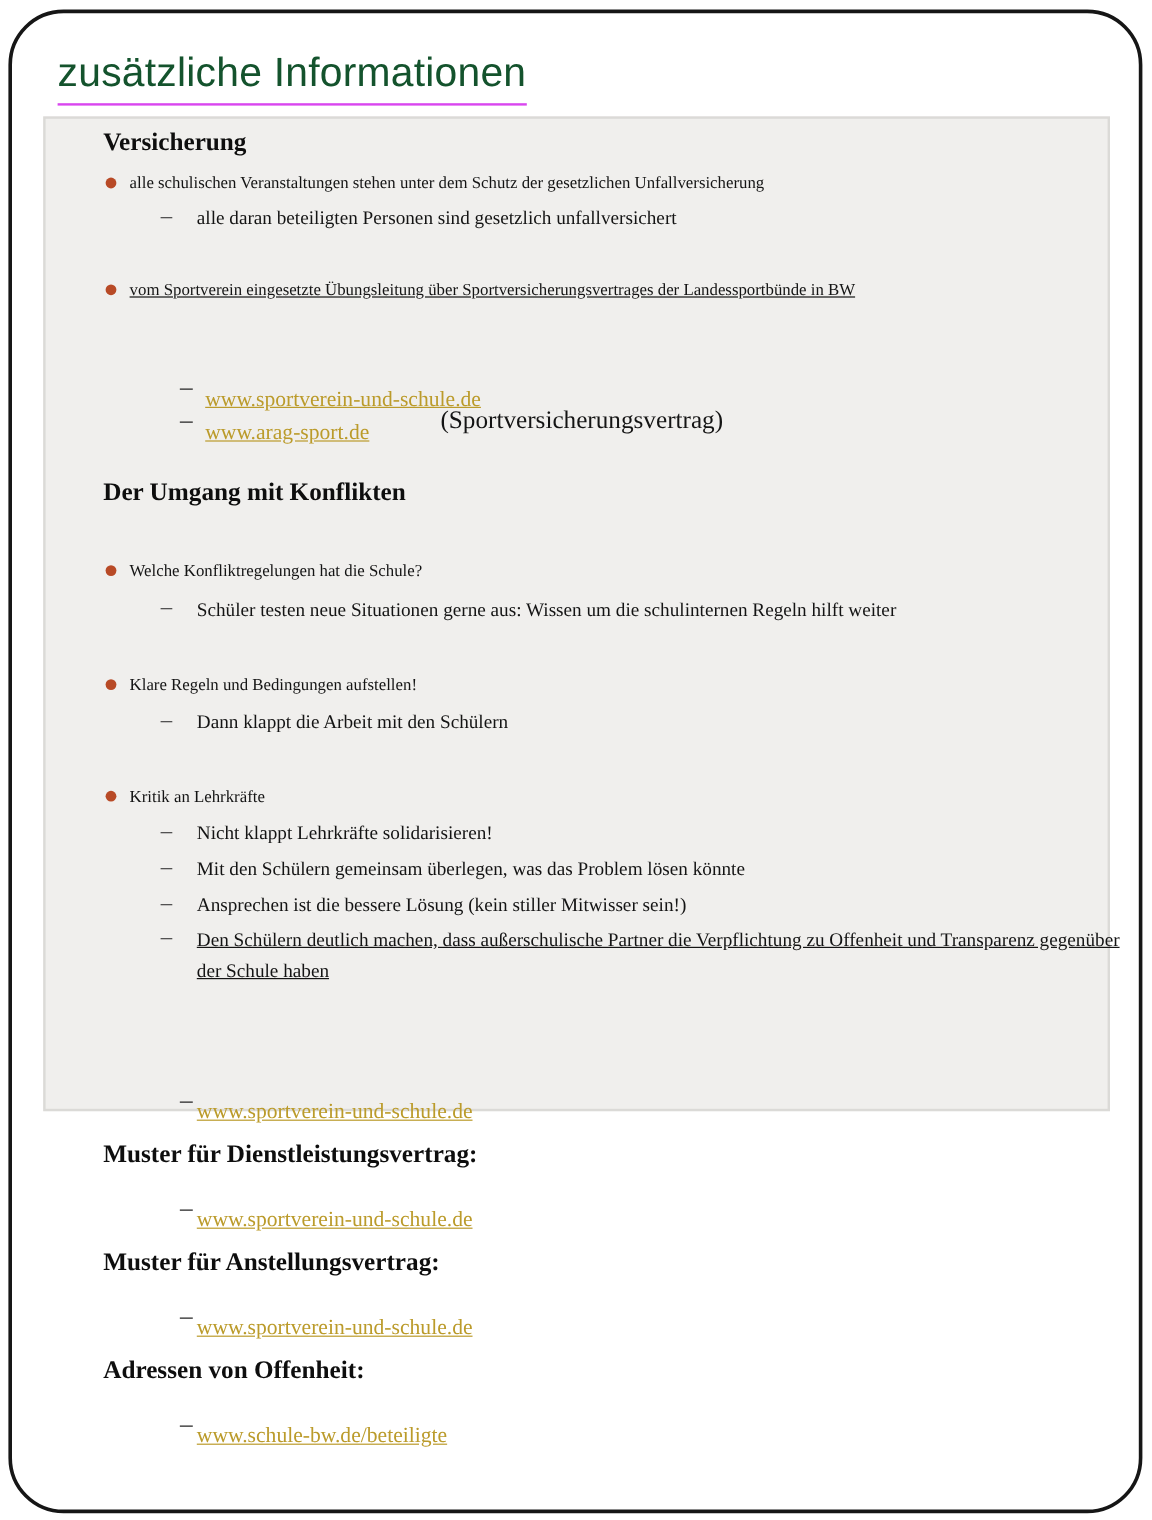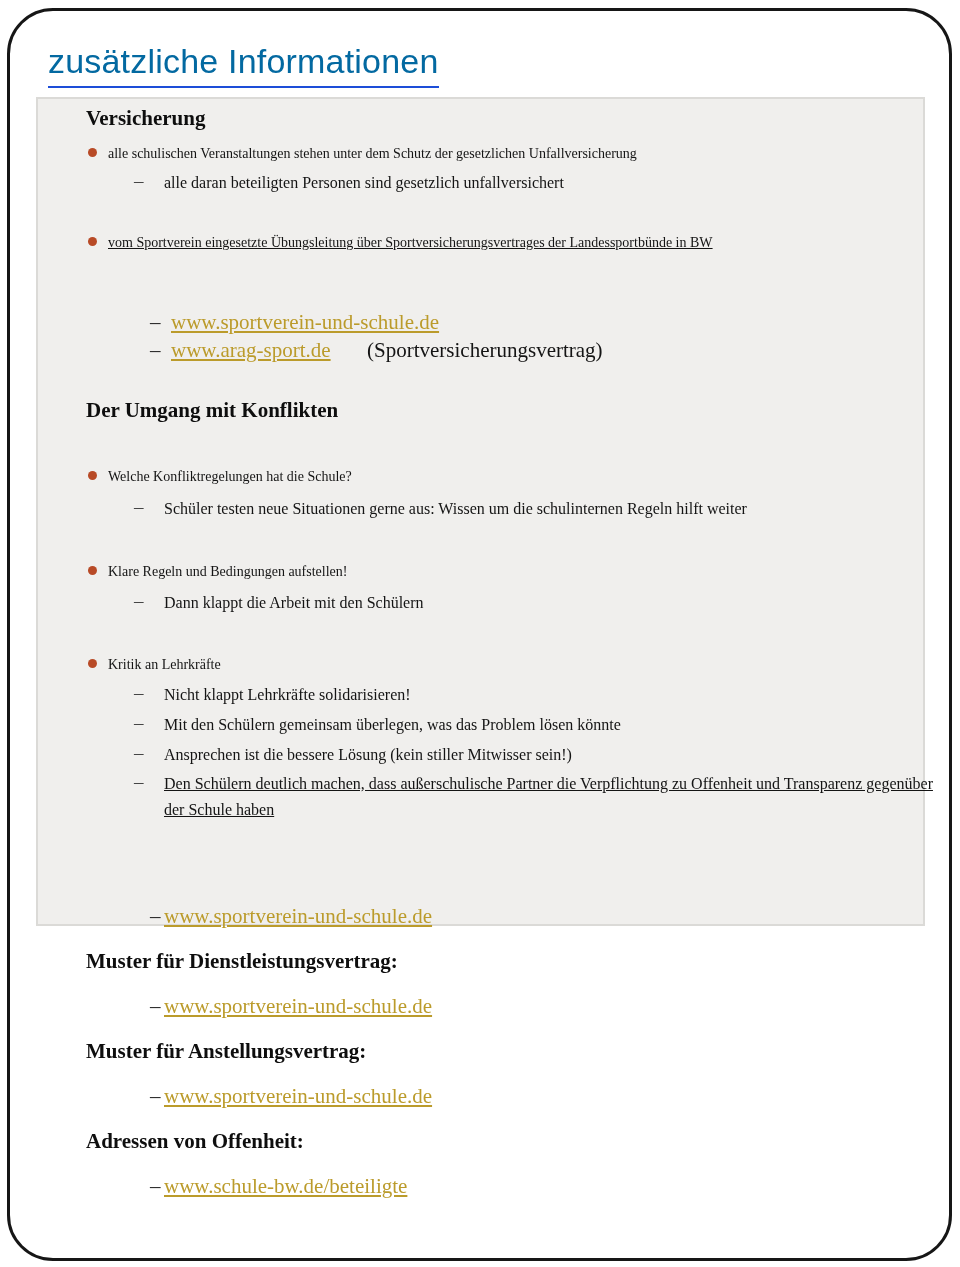--- a/index.html
+++ b/index.html
@@ -19,23 +19,23 @@
     border: 3px solid #161616;
     border-radius: 46px;
     background: transparent;
   }
 
   .title {
     position: absolute; left: 48px; top: 42px;
     margin: 0;
     font-family: "Liberation Sans", "DejaVu Sans", sans-serif;
     font-size: 34px; font-weight: 400;
-    color: #0369a1;
+    color: #14532d;
     display: inline-block;
-    border-bottom: 2px solid #1d4ed8;
+    border-bottom: 2px solid #d946ef;
     padding-bottom: 5px;
     letter-spacing: 0.2px;
   }
 
   .panel {
     position: absolute; left: 36px; top: 97px;
     width: 889px; height: 829px;
     box-sizing: border-box;
     background: #f0efed;
     border: 2px solid #dbdad7;
@@ -70,22 +70,22 @@
   }
 
   .wrap2 { white-space: normal !important; text-decoration: underline; }
 
   .lnk .dash {
     position: absolute; left: 112px; top: 0;
     font-size: 21px; color: #232323;
   }
   .lnk .dash::before { content: "\2013"; }
   .lnk a {
-    position: absolute; left: 133px; top: 0;
-    font-size: 21px; color: #bb9b2b;
+    position: absolute; left: 133px; top: 12px;
+    font-size: 18px; color: #bb9b2b;
     text-decoration: underline;
     text-decoration-color: #bb9b2b;
     cursor: pointer; white-space: nowrap;
   }
   .lnk .suffix {
     font-size: 21px; color: #141414; white-space: nowrap;
   }
   .lnk-tight a { left: 126px; }
 </style>
 </head>

